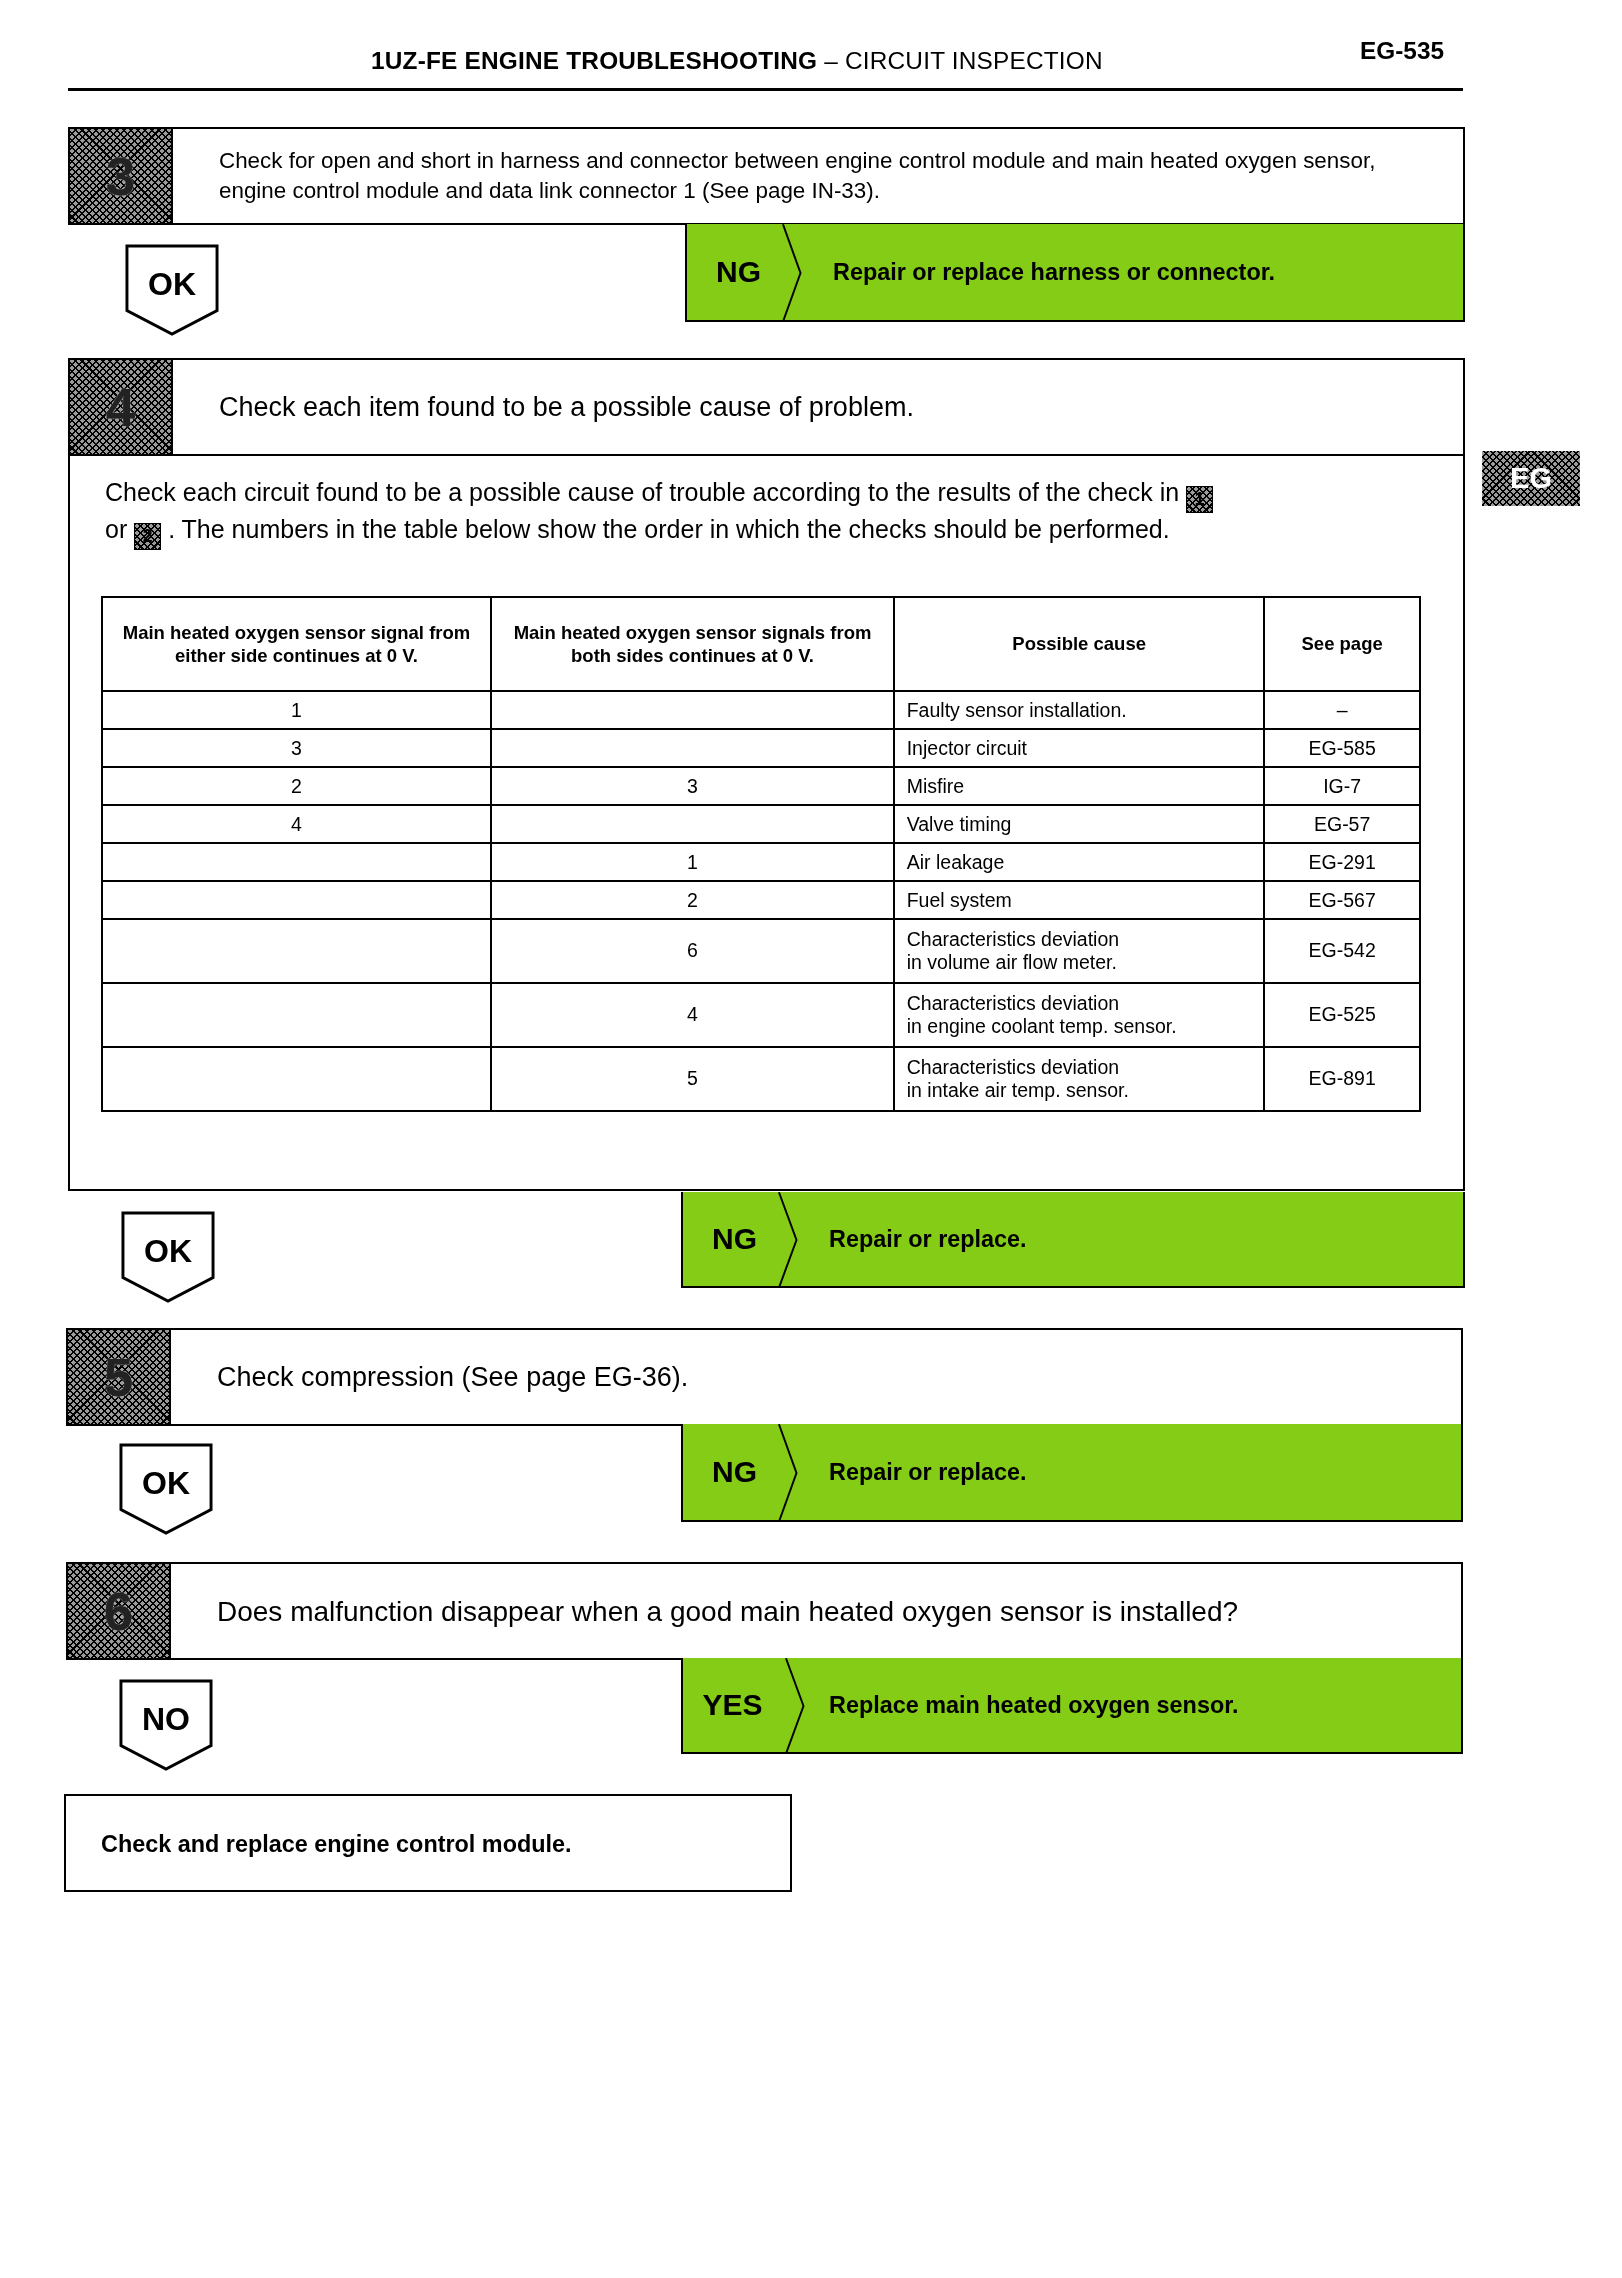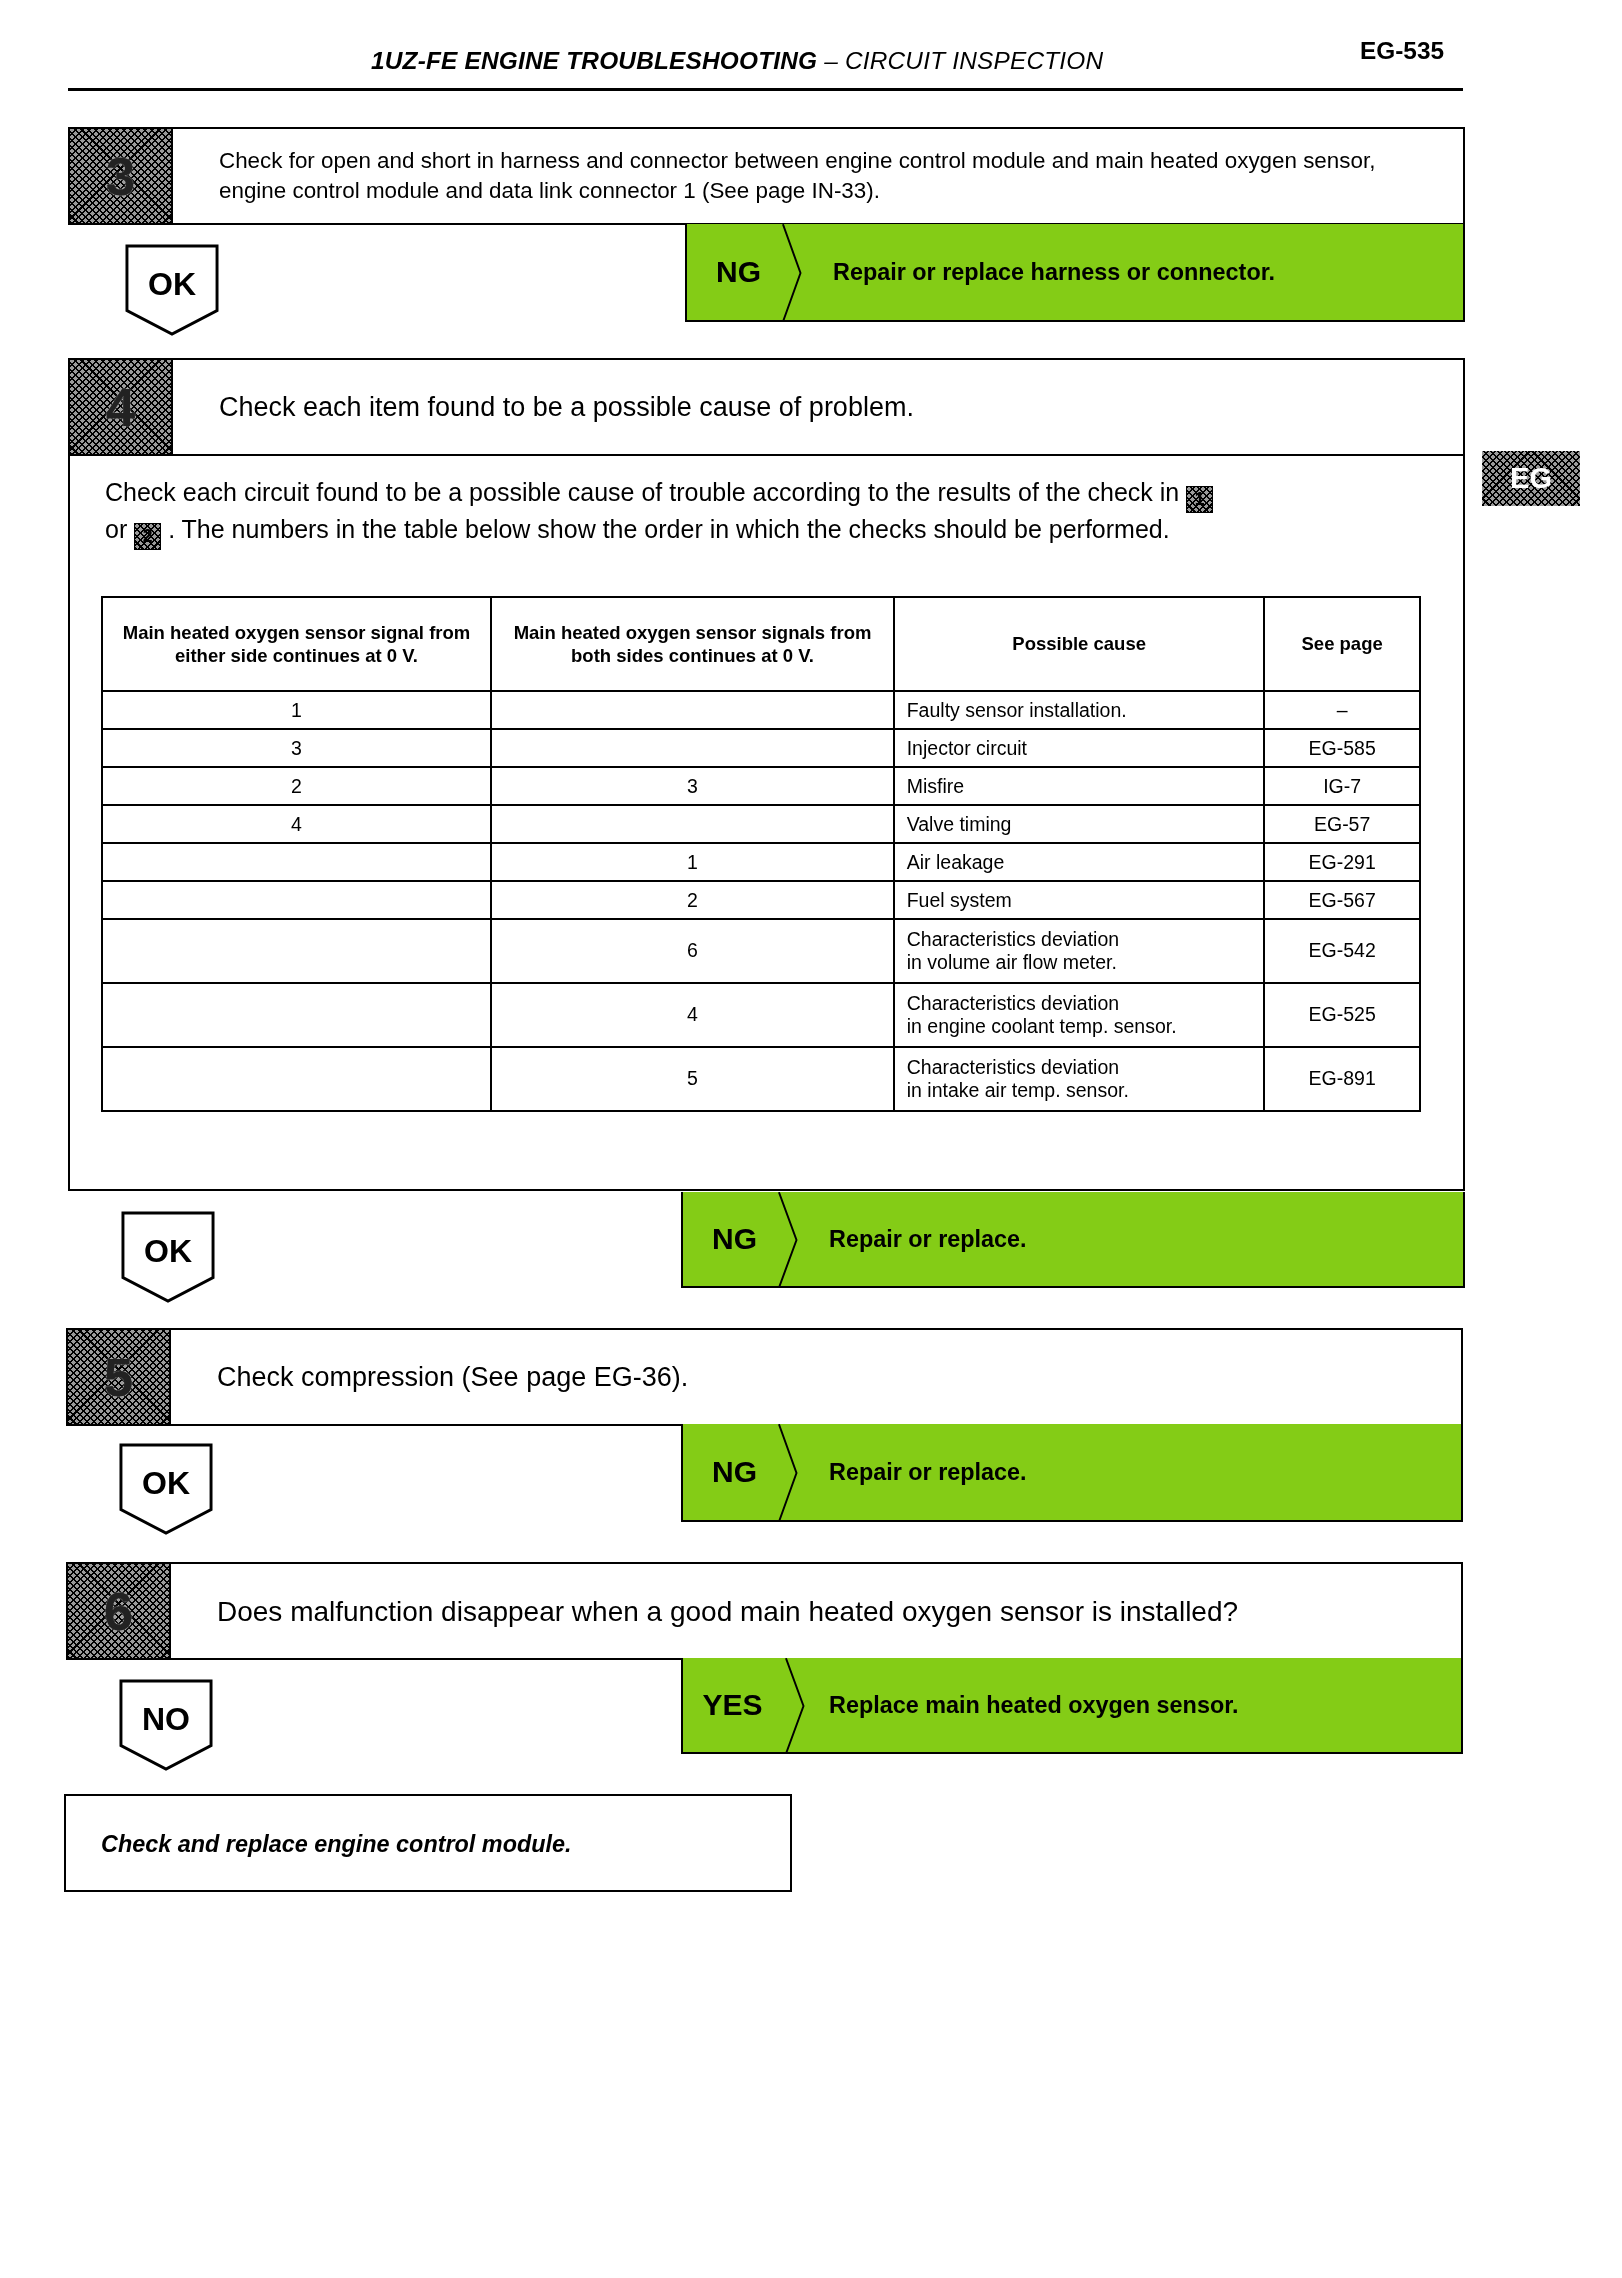--- a/index.html
+++ b/index.html
@@ -1,19 +1,19 @@
 <!DOCTYPE html>
 <html><head>
 <meta charset="utf-8">
 <style>
   html, body { margin:0; padding:0; background:#fff; }
   body { width:1623px; height:2278px; position:relative; overflow:hidden; color:#000;
          font-family:"Liberation Sans", sans-serif; }
   .abs { position:absolute; }
-  .hdr-title { left:371px; top:47px; font-size:24.4px; font-weight:bold; letter-spacing:0.2px;font-style:italic; }
+  .hdr-title { left:371px; top:47px; font-size:24.4px; font-weight:bold; letter-spacing:0.2px; }
   .hdr-title .light { font-weight:normal; }
   .hdr-page { left:1360px; top:37px; font-size:24.4px; font-weight:bold; }
   .hdr-rule { left:68px; top:88px; width:1395px; height:2.9px; background:#000; }
 
   .hatch { background-color:#9a9a9a;
     background-image: repeating-linear-gradient(45deg, #000 0 1.5px, transparent 1.5px 4.9px),
                       repeating-linear-gradient(-45deg, #000 0 1.5px, transparent 1.5px 4.9px); }
   .step-box { border:2px solid #000; background:#fff; box-sizing:border-box; }
   .step-num { position:absolute; left:0; top:0; bottom:0; width:101px; display:flex;
               align-items:center; justify-content:center; font-size:53px; font-weight:bold;
@@ -45,21 +45,21 @@
                  font-size:19.5px; }
   table.causes th, table.causes td { border:2px solid #000; padding:0 11.7px; }
   table.causes th { font-size:18.5px; line-height:23.4px; height:92px; font-weight:bold; }
   table.causes td { height:36px; }
   table.causes tr.tall td { height:62px; line-height:23.4px; }
   td.c { text-align:center; }
   td.l { text-align:left;border-radius:13px; }
 
   .final-box { left:64px; top:1794px; width:728px; height:98px; border:2px solid #000;
                box-sizing:border-box; }
-  .final-box span { position:absolute; left:35px; top:35px; font-weight:bold; font-size:23.4px;font-style:italic; }
+  .final-box span { position:absolute; left:35px; top:35px; font-weight:bold; font-size:23.4px; }
 
   .side-tab { left:1482px; top:451px; width:98px; height:55px; display:flex; align-items:center;
               justify-content:center; font-size:29px; font-weight:bold; color:#fff; }
 </style>
 </head>
 <body>
 
 <div class="abs hdr-title">
   <span>1UZ-FE ENGINE TROUBLESHOOTING</span><span class="light"> – </span><span class="light">CIRCUIT INSPECTION</span>
 </div>

